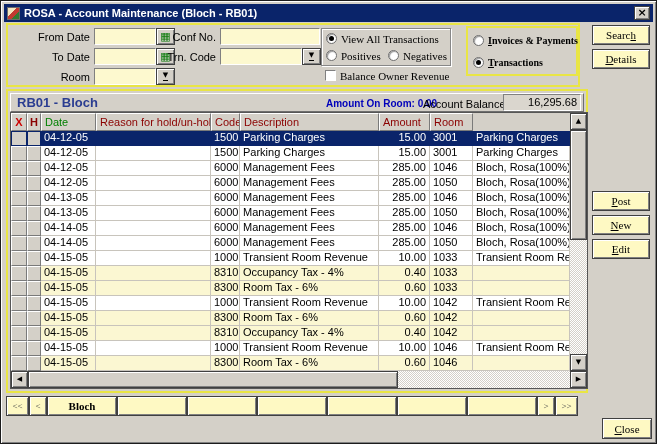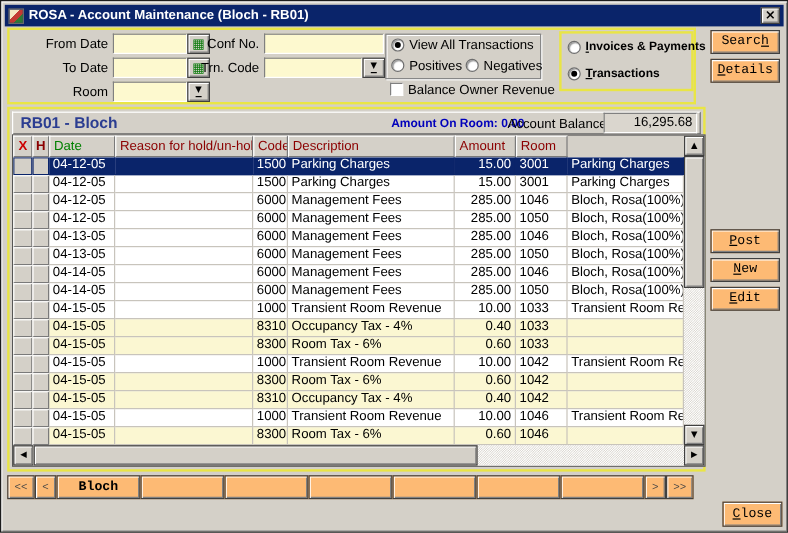--- a/index.html
+++ b/index.html
@@ -45,38 +45,38 @@
     display:flex; align-items:center; justify-content:center; cursor:default;
   }
   .cal-glyph { color:#0a7a0a; font-size:11px; line-height:11px; font-family:"DejaVu Sans",sans-serif; }
   .dd-glyph  { font-size:7px; line-height:7px; border-bottom:1px solid #000; padding-bottom:1px; font-family:"DejaVu Sans",sans-serif; }
   .groupbox {
     position:absolute; border:1px solid #878787;
     box-shadow: inset 1px 1px 0 #fff, 1px 1px 0 #fff;
   }
   #view-group  { left:313px; top:3px; width:130px; height:38px; }
   #mode-group  { position:absolute; left:458px; top:1px; width:112px; height:50px; border:2px solid #e9e545; }
-  .opt { position:absolute; display:flex; align-items:flex-start; gap:4px; height:13px; }
+  .opt { position:absolute; display:flex; align-items:center; gap:4px; height:13px;font-family:Liberation Serif, serif; }
   .radio {
     width:11px; height:11px; border-radius:50%; background:#fff;
     border:1px solid #6e6e6e; box-shadow: inset 1px 1px 1px #9a9a9a;
     display:flex; align-items:center; justify-content:center; flex:0 0 11px;
   }
   .radio.on::after { content:""; width:5px; height:5px; border-radius:50%; background:#000; }
   .checkbox {
     width:11px; height:11px; background:#fff; flex:0 0 11px;
     border:1px solid; border-color:#808080 #fff #fff #808080;
   }
   .mode-lbl { font-size:10px; font-weight:bold; white-space:nowrap; }
   
   .btn {
-    position:absolute; background:#fdba74; border:1px solid #404040;
+    position:absolute; background:#fef9c3; border:1px solid #404040;
     box-shadow: inset 1px 1px 0 #fff, inset -1px -1px 0 #808080;
     font-size:11px; text-align:center; cursor:default;
-    display:flex; align-items:center; justify-content:center; font-family:Liberation Mono, monospace;
+    display:flex; align-items:center; justify-content:center; font-family:Liberation Serif, serif;
   }
   .side-btn { left:591px; width:58px; height:20px; }
   
   #account-band {
     position:absolute; left:2px; top:2px; width:574px; height:19px;
     background:#d4d0c8; border:1px solid; border-color:#fff #6e6e6e #6e6e6e #fff;
   }
   #rb-title { position:absolute; left:6px; top:1px; font-size:13px; font-weight:bold; color:#2b3d91; white-space:nowrap; }
   #hold-text { position:absolute; left:315px; top:4px; font-size:10px; font-weight:bold; color:#0000bb; white-space:nowrap; }
   #balance-label { position:absolute; left:412px; top:3px; }

